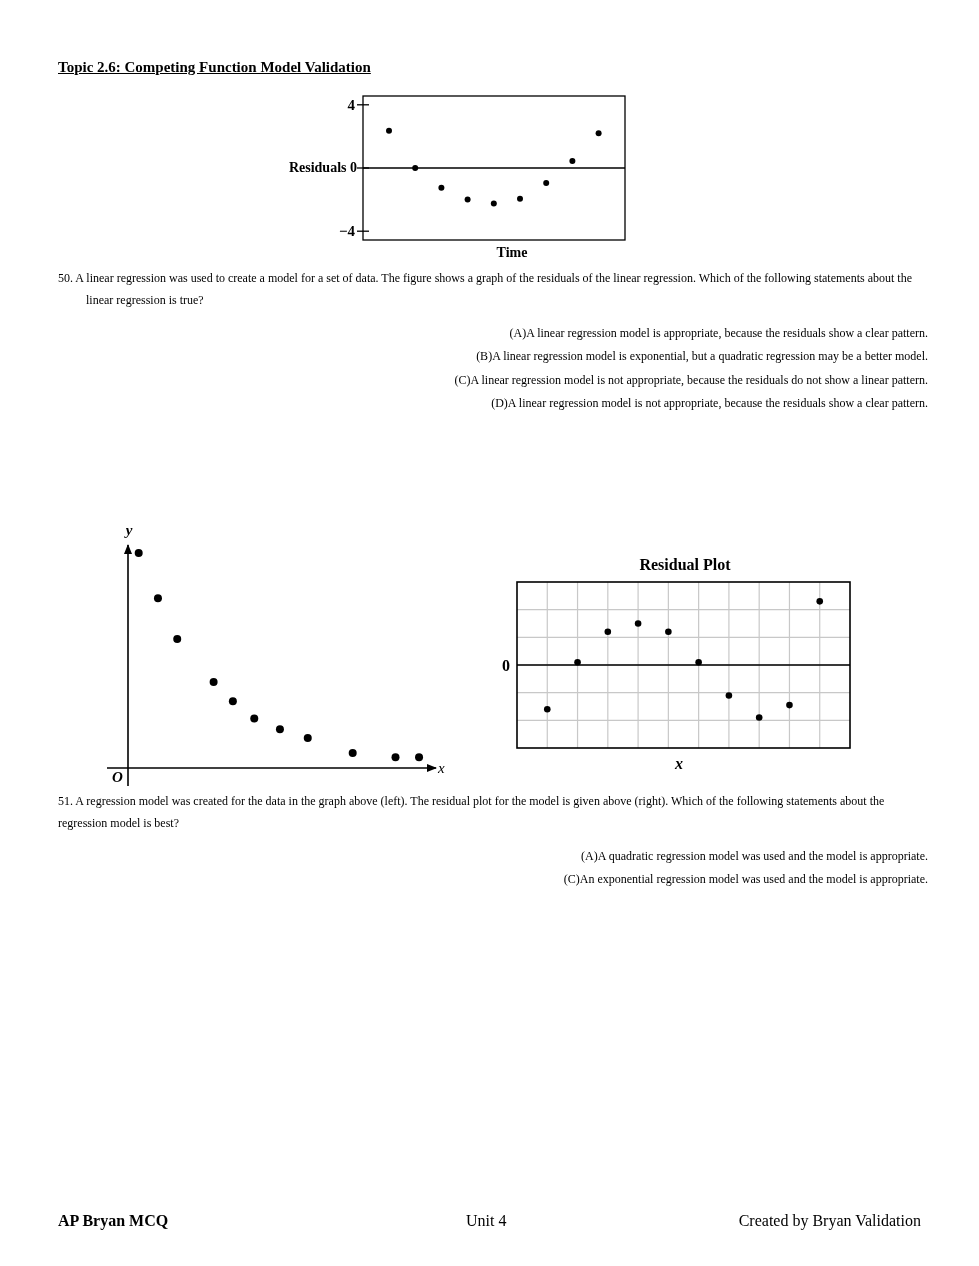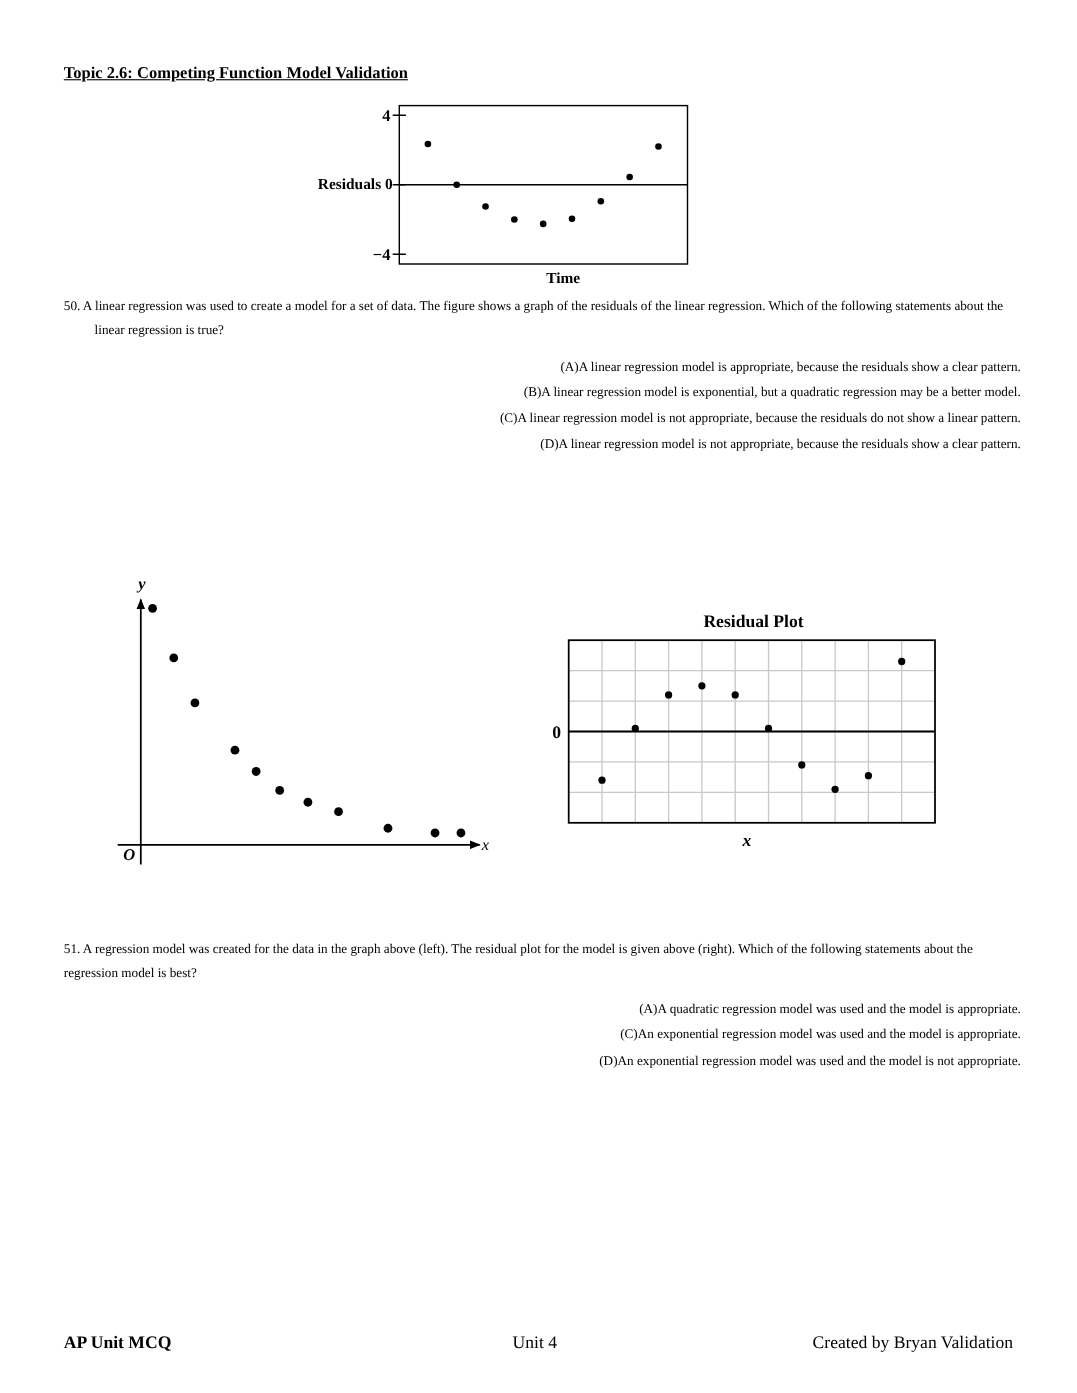--- a/index.html
+++ b/index.html
@@ -2,21 +2,21 @@
 <html><head>
 <meta charset="utf-8">
 <style>
   html, body { margin: 0; padding: 0; background: #ffffff; }
   body { width: 979px; height: 1266px; position: relative; font-family: "Liberation Serif", serif; color: #000; overflow: hidden; }
   .abs { position: absolute; }
   .title { left: 58px; top: 59px; font-size: 15px; font-weight: bold; text-decoration: underline; }
   .q { font-size: 12px; line-height: 22px; }
   .q50 { left: 58px; top: 267px; width: 870px; }
   .q50 .stem { padding-left: 28px; text-indent: -28px; }
-  .q51 { left: 58px; top: 851px; width: 870px; }
+  .q51 { left: 58px; top: 790px; width: 870px; }
   .choices { margin-top: 11px; padding-left: 28px; }
   .choice { line-height: 23.3px; text-align: right; }
   .choice .letter { display: inline-block; width: 33px; }
   .footer { top: 1212px; font-size: 16px; }
   .f-left { left: 58px; font-weight: bold; }
   .f-center { left: 466px; }
   .f-right { right: 58px; }
   svg text { font-family: "Liberation Serif", serif; }
 </style>
 </head>
@@ -120,19 +120,18 @@
       <circle cx="789.4545454545455" cy="705.1166666666667" r="3.3" fill="#000"></circle>
       <circle cx="819.7272727272727" cy="601.3666666666667" r="3.3" fill="#000"></circle>
     </g>
 </svg>
 
 <div class="abs q q51">
   <div class="stem">51. A regression model was created for the data in the graph above (left).  The residual plot for the model is given above (right).  Which of the following statements about the regression model is best?</div>
   <div class="choices">
     <div class="choice"><span class="letter">(A)</span><span>A quadratic regression model was used and the model is appropriate.</span></div>
     <div class="choice"><span class="letter">(C)</span><span>An exponential regression model was used and the model is appropriate.</span></div>
-    <div class="choice"><span class="letter">(D)</span><span>An exponential regression model was used and the model is not appropriate.</span></div>
   </div>
 </div>
 
-<div class="abs footer f-left">AP Unit MCQ</div>
+<div class="abs footer f-left">AP Bryan MCQ</div>
 <div class="abs footer f-center">Unit 4</div>
 <div class="abs footer f-right">Created by Bryan Validation</div>
 
 </body></html>

